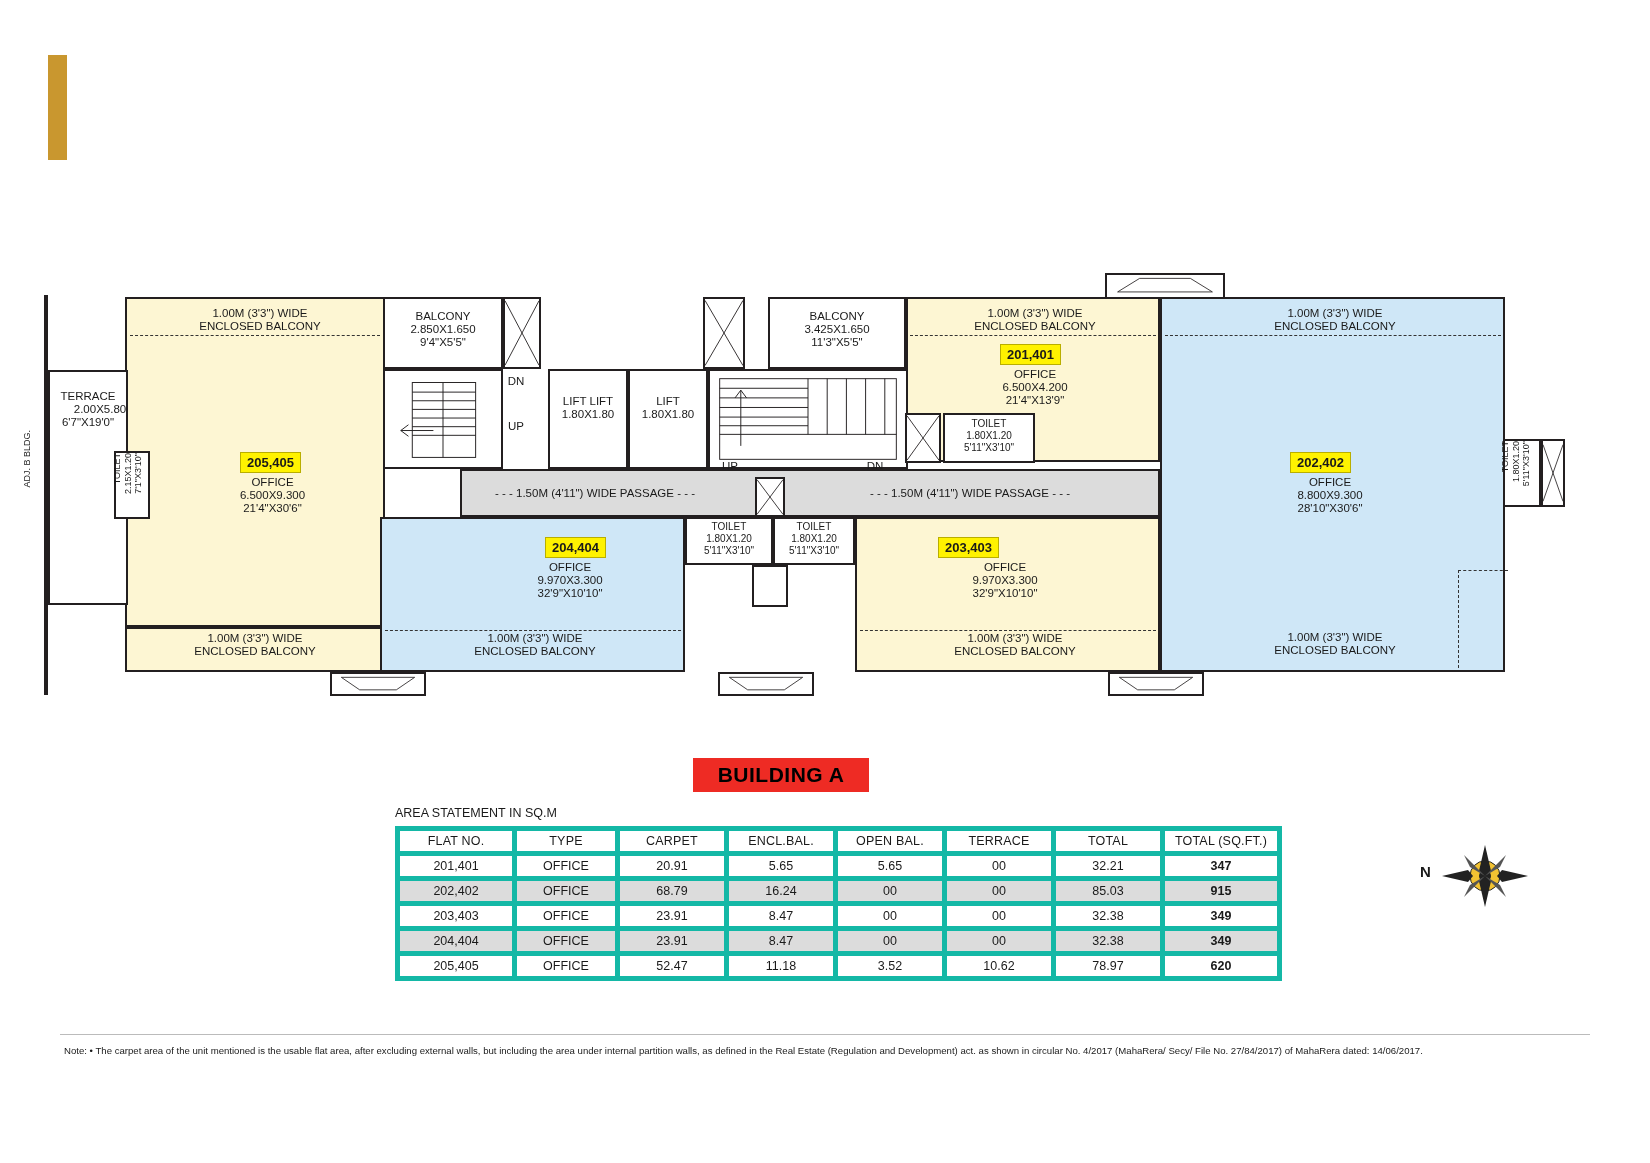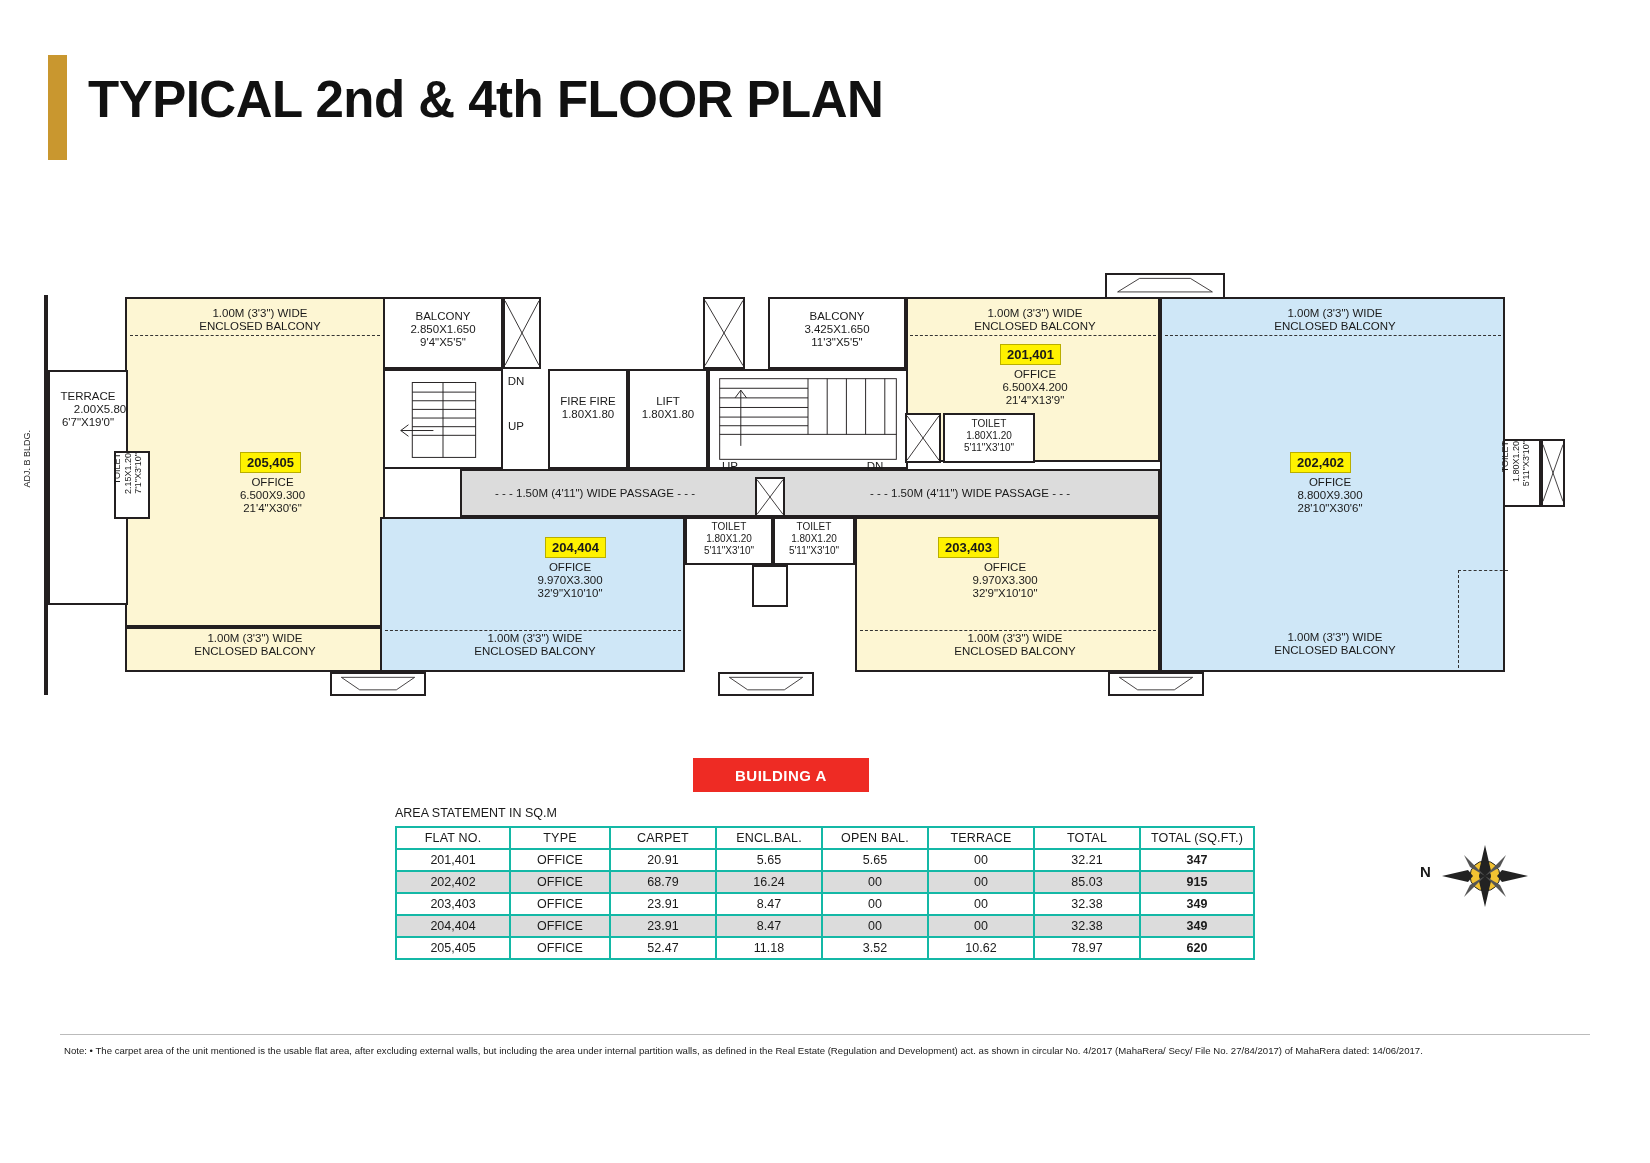--- a/index.html
+++ b/index.html
@@ -21,47 +21,46 @@
   .gry{background:#dcdcdc;border:2px solid #231f20;}
   .wht{background:#ffffff;border:2px solid #231f20;}
   .txt{position:absolute;font-size:11.5px;line-height:13.5px;text-align:center;color:#1a1a1a;}
   .txt.sm{font-size:10px;line-height:12px;}
   .txt.xs{font-size:9px;line-height:11px;}
   .tag{position:absolute;background:#fff200;font-weight:bold;font-size:13px;padding:2px 6px;border:1px solid #b9ae00;}
   .vert{writing-mode:vertical-rl;transform:rotate(180deg);}
   .dash{position:absolute;border-top:1px dashed #333;}
   .dashv{position:absolute;border-left:1px dashed #333;}
   
-  .bldg{position:absolute;left:693px;top:758px;width:176px;height:34px;background:#ee2b24;color:#ffffff;
-        font-size:15px;font-weight:bold;display:flex;align-items:center;justify-content:center;letter-spacing:0.5px;}
+  .bldg{position:absolute;left:693px;top:758px;width:176px;height:34px;background:#ee2b24;color:#000000;
+        font-size:21px;font-weight:bold;display:flex;align-items:center;justify-content:center;letter-spacing:0.5px;}
   
   .area-cap{position:absolute;left:395px;top:806px;font-size:12.5px;color:#1a1a1a;}
   table.area{position:absolute;left:395px;top:826px;border-collapse:collapse;font-size:12.5px;}
-  table.area th,table.area td{border:2px solid #14b8a6;padding:3px 6px;text-align:center;font-weight:normal;color:#1a1a1a;}
+  table.area th,table.area td{border:5px solid #14b8a6;padding:3px 6px;text-align:center;font-weight:normal;color:#1a1a1a;}
   table.area th{letter-spacing:0.2px;}
   table.area tr.alt td{background:#dcdcdc;}
   table.area td.flat{width:100px;}
   table.area td.type{width:86px;}
   table.area td.num{width:92px;}
   table.area td.tot2{width:100px;font-weight:bold;}
   
   .compass{position:absolute;left:1420px;top:845px;width:110px;height:62px;}
   .compass .n{position:absolute;left:0;top:18px;font-size:15px;font-weight:bold;}
   
   .rera{position:absolute;left:0;top:1000px;width:1650px;text-align:center;font-size:12.5px;color:#1a1a1a;}
   .rule{position:absolute;left:60px;top:1034px;width:1530px;border-top:1px solid #bbb;}
   .note{position:absolute;left:64px;top:1044px;width:1540px;font-size:9.6px;line-height:13px;color:#1a1a1a;}
 </style>
 </head>
 <body>
 
 <div class="root">
 
   <div class="title-bar"></div>
-  <div class="title">TYPICAL 2nd &amp; 4th FLOOR PLAN</div>
 
   <div class="plan">
 
     <div class="abs wall" style="left:44px;top:40px;width:4px;height:400px;"></div>
     <div class="txt xs vert" style="left:22px;top:175px;width:130px;">ADJ. B BLDG.</div>
 
     <div class="abs yel" style="left:125px;top:42px;width:260px;height:330px;"></div>
 
     <div class="abs wht" style="left:48px;top:115px;width:80px;height:235px;"></div>
     <div class="txt" style="left:48px;top:135px;width:80px;">TERRACE</div>
@@ -115,21 +114,21 @@
         <line x1="28" y1="67" x2="94" y2="67" stroke="#231f20" stroke-width="1"></line>
         <line x1="60" y1="12" x2="60" y2="90" stroke="#231f20" stroke-width="1"></line>
         <line x1="16" y1="62" x2="50" y2="62" stroke="#231f20" stroke-width="1"></line>
         <polyline points="24,56 16,62 24,68" fill="none" stroke="#231f20" stroke-width="1"></polyline>
       </svg>
     </div>
     <div class="txt" style="left:495px;top:120px;width:42px;">DN</div>
     <div class="txt" style="left:495px;top:165px;width:42px;">UP</div>
 
     <div class="abs wht" style="left:548px;top:114px;width:80px;height:100px;"></div>
-    <div class="txt" style="left:548px;top:140px;width:80px;">FIRE FIRE</div>
+    <div class="txt" style="left:548px;top:140px;width:80px;">LIFT LIFT</div>
     <div class="txt" style="left:548px;top:153px;width:80px;">1.80X1.80</div>
 
     <div class="abs wht" style="left:628px;top:114px;width:80px;height:100px;"></div>
     <div class="txt" style="left:628px;top:140px;width:80px;">LIFT</div>
     <div class="txt" style="left:628px;top:153px;width:80px;">1.80X1.80</div>
 
     <div class="abs wht" style="left:708px;top:114px;width:200px;height:100px;">
       <svg width="100%" height="100%" viewBox="0 0 200 100">
         <rect x="8" y="8" width="184" height="84" fill="none" stroke="#231f20" stroke-width="1"></rect>
         <line x1="8" y1="66" x2="192" y2="66" stroke="#231f20" stroke-width="1"></line>

